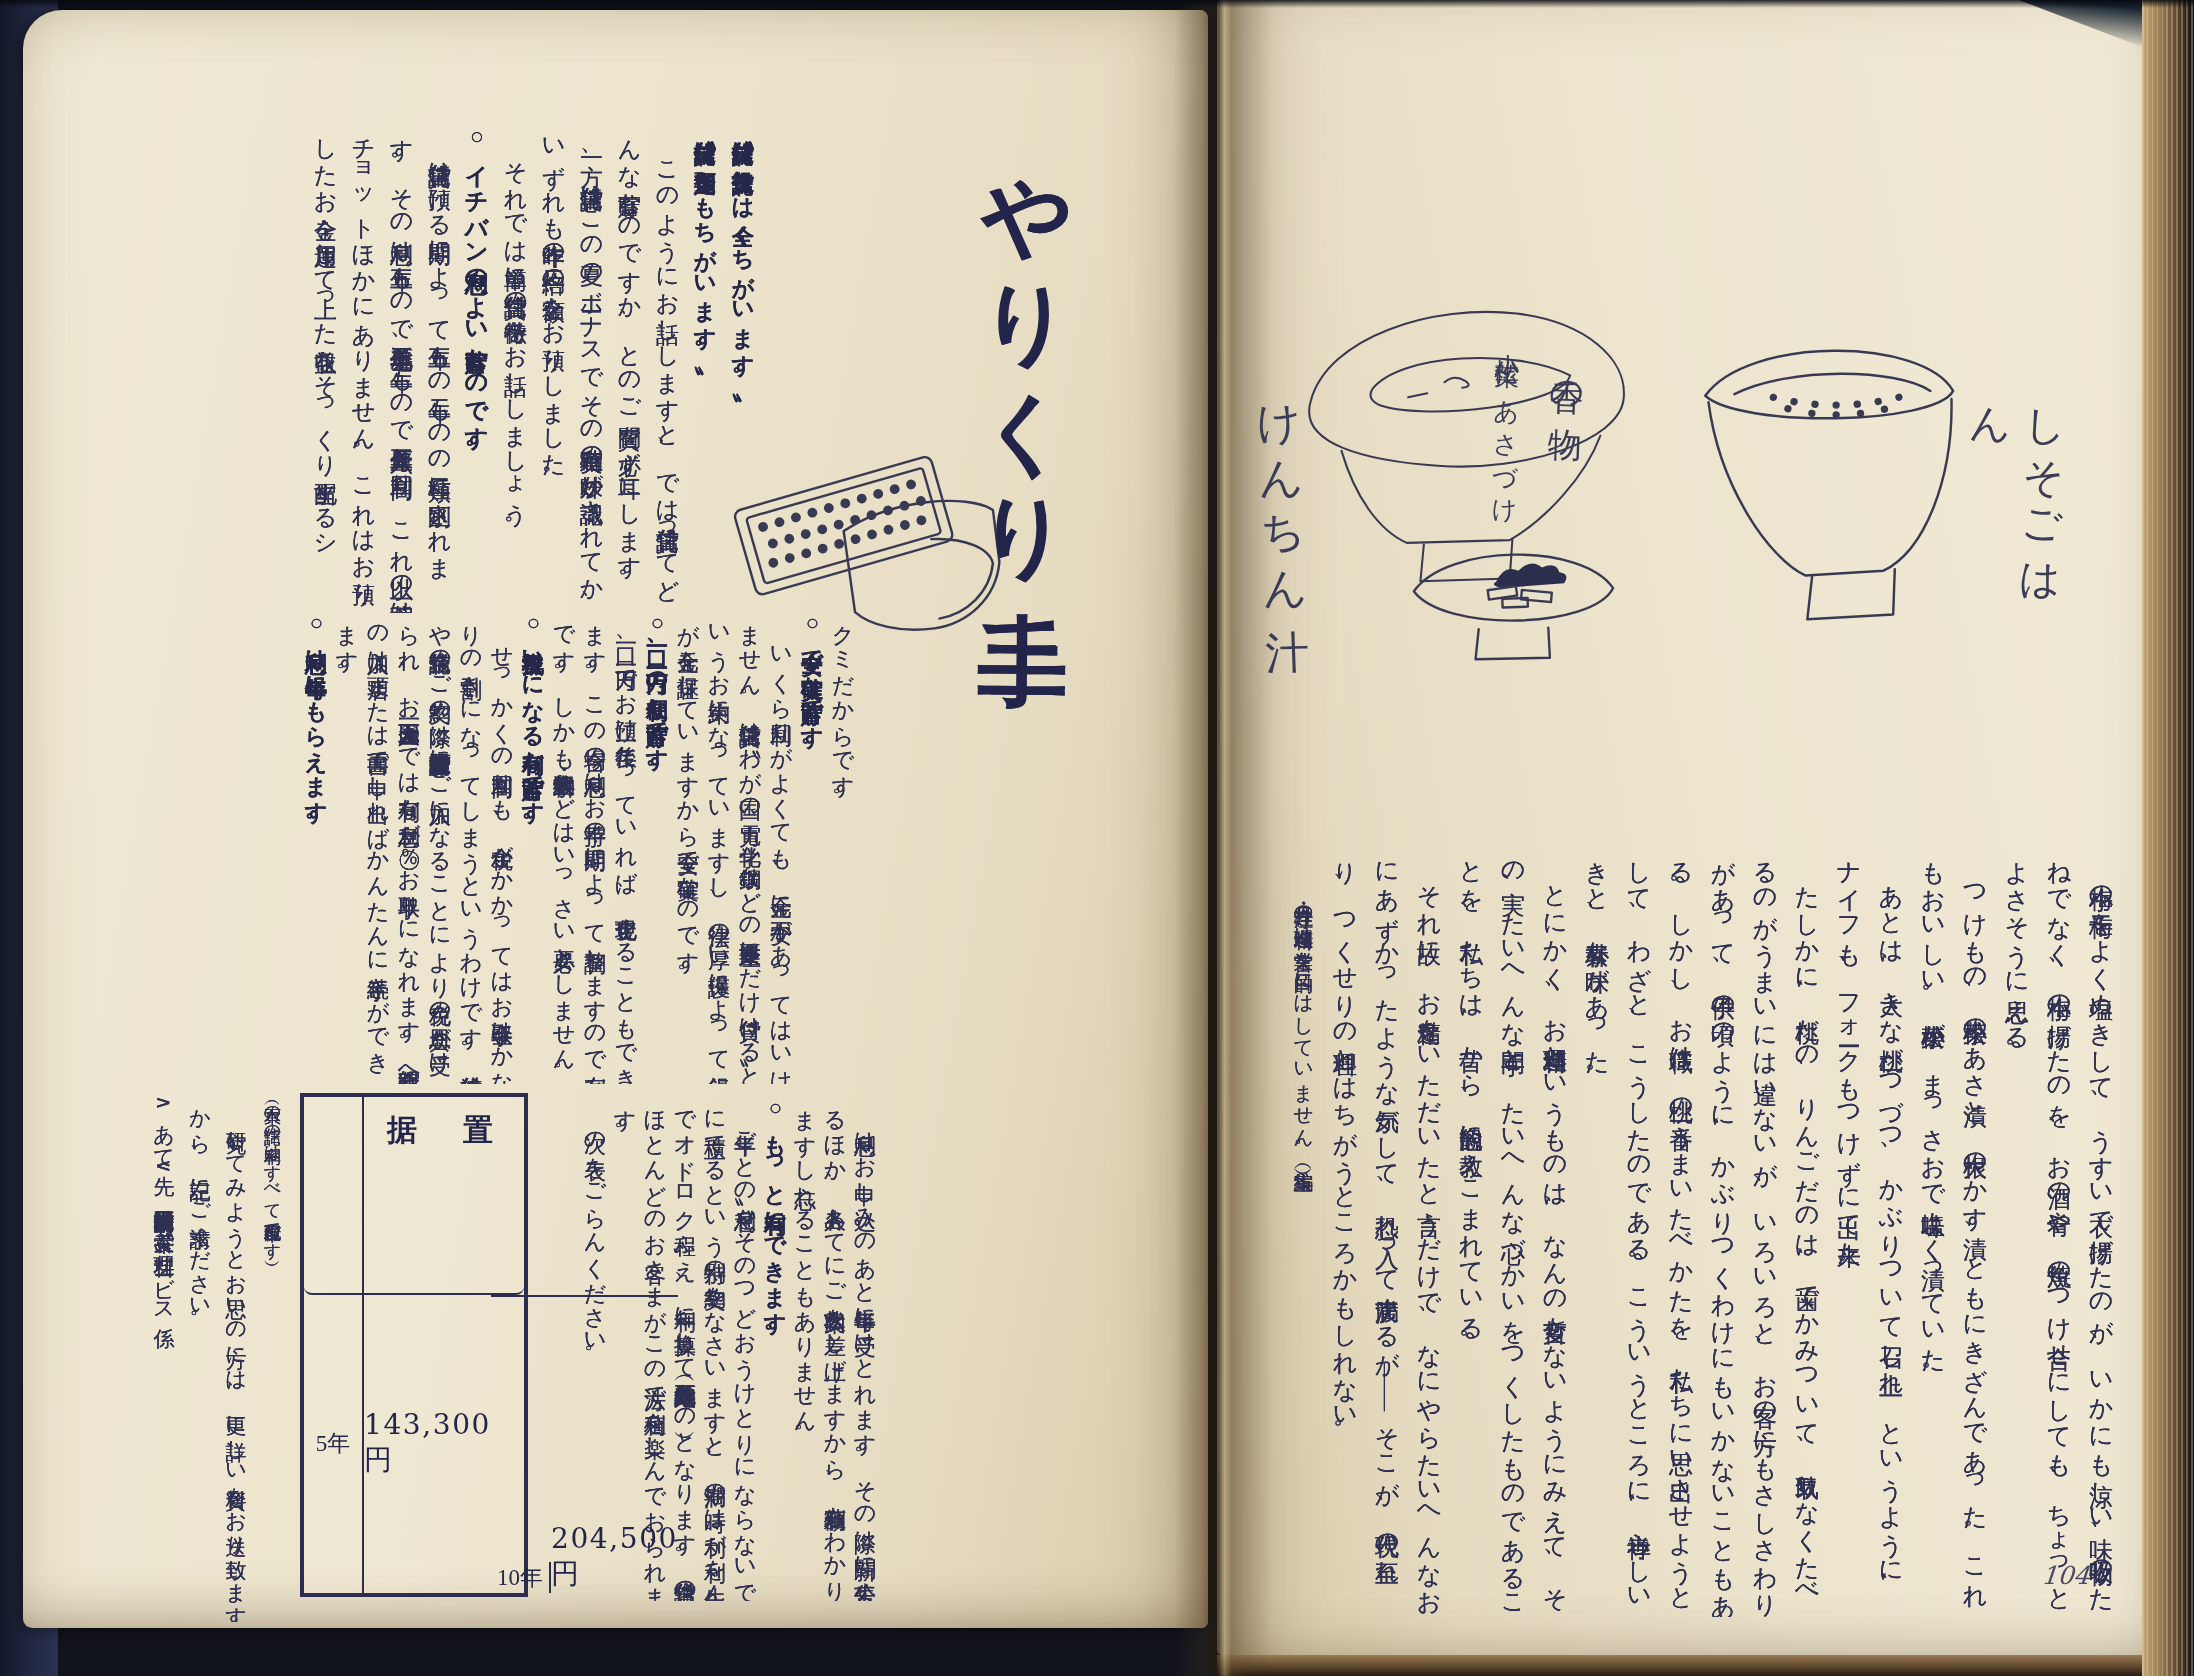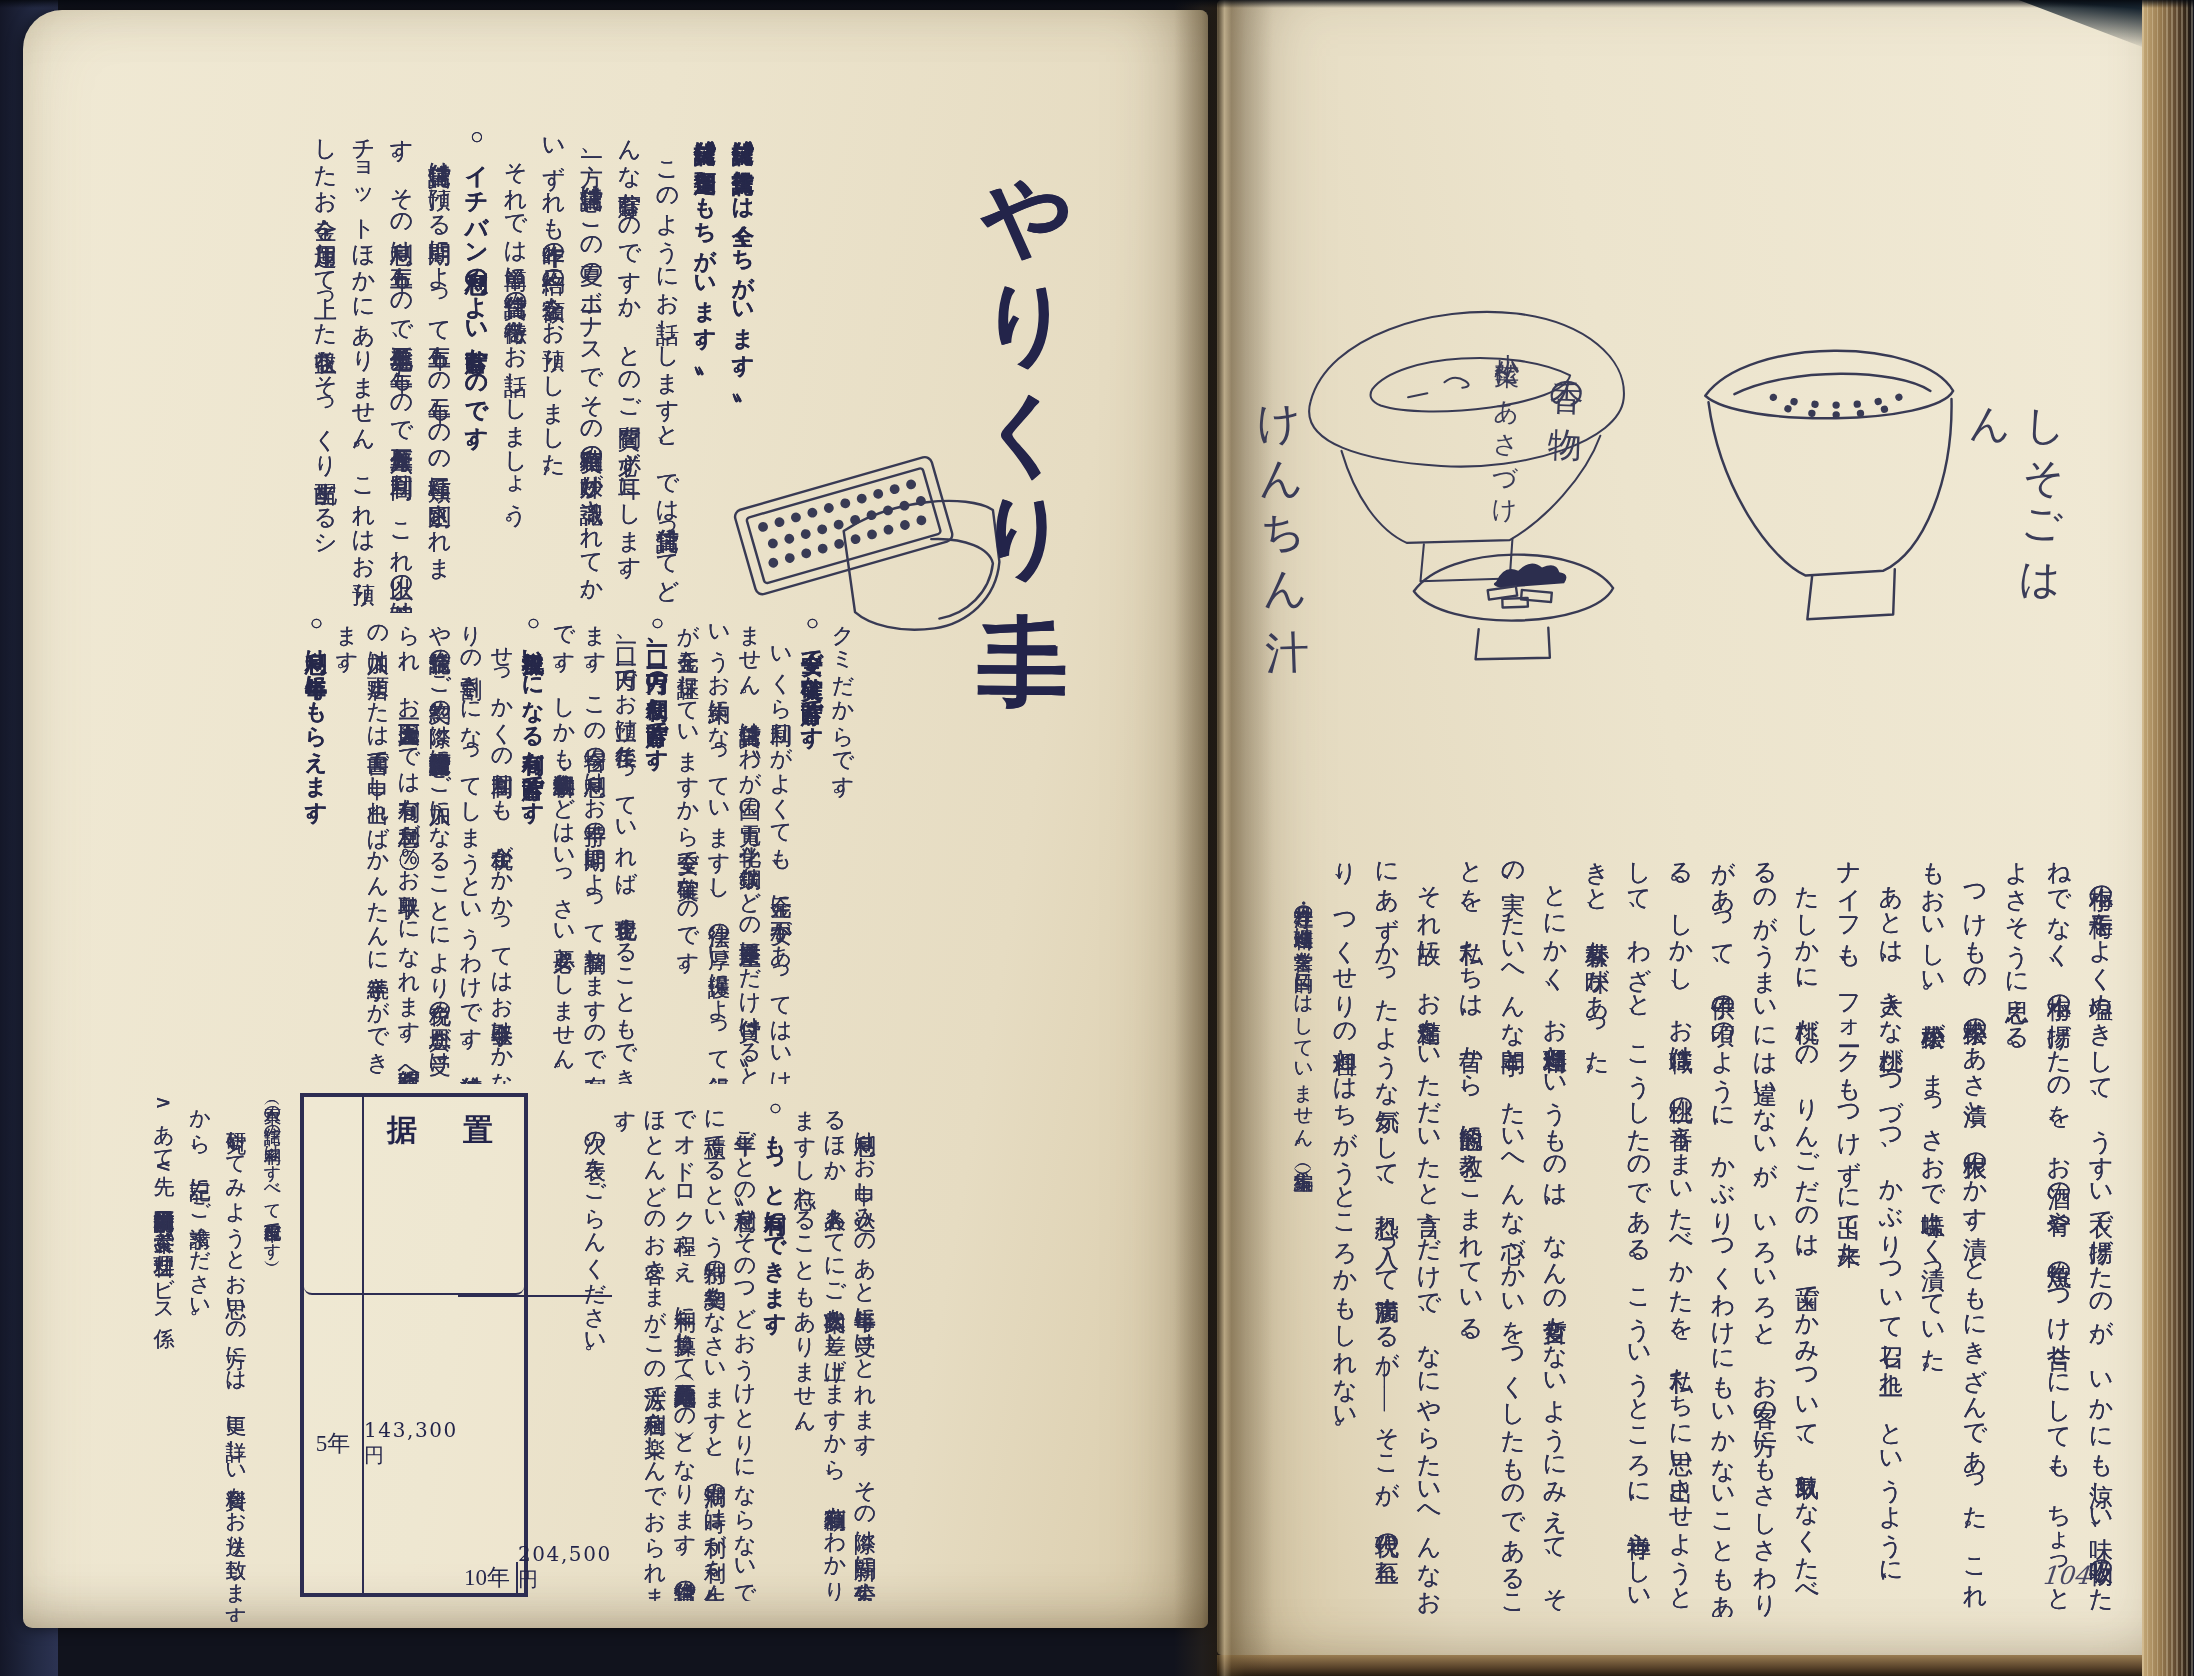--- a/index.html
+++ b/index.html
@@ -53,21 +53,21 @@
   .thead{display:flex;border-bottom:2.4px solid #2d2d52;min-height:196px;border-radius:8px;}
   .thead .termcol{width:58px;border-right:2.4px solid #2d2d52;}
   .thead .main{flex:1;display:flex;flex-direction:column;align-items:center;padding:13px 6.5px 8px;}
   .t-title{font-size:30px;font-weight:700;letter-spacing:8px;color:#23244a;}
   .t-note{margin-top:11.3px;font-size:16.6px;line-height:1.5;text-align:justify;color:#2f3152;}
   .tbody{flex:1;display:flex;flex-direction:row;}
   .trow{flex:1;display:flex;}
   .trow + .trow{border-top:2.4px solid #2d2d52;align-items:flex-end;}
   .tcell{display:flex;align-items:center;justify-content:center;}
   .tcell.term{width:58px;border-right:2.4px solid #2d2d52;font-size:23px;}
-  .tcell.amount{flex:1;font-size:20px;letter-spacing:1.6px;font-family:"DejaVu Serif",serif;color:#23244a;}
+  .tcell.amount{flex:1;font-size:28px;letter-spacing:1.6px;font-family:"DejaVu Serif",serif;color:#23244a;}
   
   .illus{position:absolute;z-index:2;}
   .illus svg{display:block;width:100%;height:100%;}
   .hand{position:absolute;writing-mode:vertical-rl;z-index:3;color:#3a3c58;
     font-family:"DejaVu Serif",serif;letter-spacing:4.9px;}
   #lbl-kenchin{left:37px;top:374px;height:292px;font-size:44px;transform:rotate(-2deg);}
   #lbl-kono{left:326px;top:353px;height:154px;font-size:34px;transform:rotate(2deg);}
   #lbl-komatsuna{left:272px;top:334px;height:235px;font-size:25px;transform:rotate(1deg);}
   #lbl-shiso{left:744px;top:379px;height:251px;font-size:41px;transform:rotate(2deg);}
   #page-number{position:absolute;left:827px;top:1561px;z-index:3;font-size:25px;font-style:italic;

